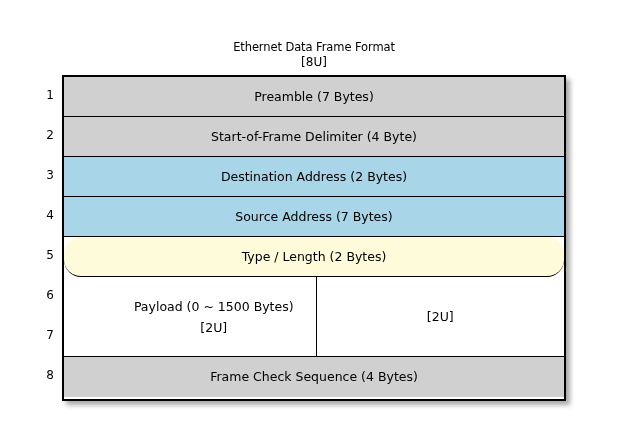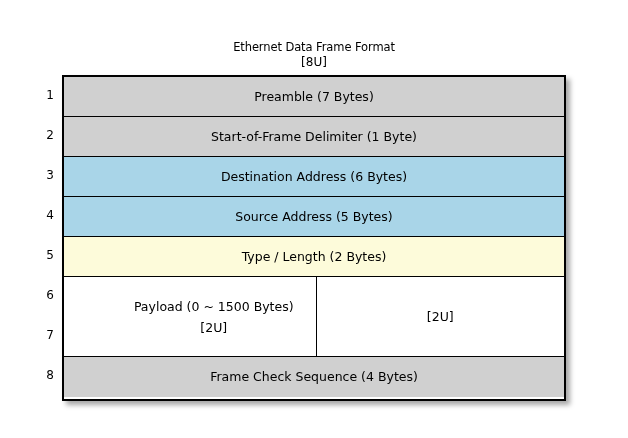--- a/index.html
+++ b/index.html
@@ -95,21 +95,21 @@
     font-size: 12.5px;
     line-height: 16px;
     color: #000000;
   }
   .field:last-child { border-bottom: none; text-align: center; }
 
   .h40  { height: 40px; }
 
   .bg-gray   { background: #d0d0d0; }
   .bg-blue   { background: #a9d5e8; }
-  .bg-yellow { background: #fdfbda; }
+  .bg-yellow { background: #fdfbda; border-radius: 17px; }
 
   
   .splitrow {
     position: relative;
     box-sizing: border-box;
     width: 100%;
     height: 80px;
     border-bottom: 1.5px solid #000000;
     display: flex;
     background: #ffffff;
@@ -155,25 +155,25 @@
       <div class="rownum" style="top:174px">5</div>
       <div class="rownum" style="top:214px">6</div>
       <div class="rownum" style="top:254px">7</div>
       <div class="rownum" style="top:294px">8</div>
     </div>
 
     <div class="frametable">
 
       <div class="field h40 bg-gray">Preamble (7 Bytes)</div>
 
-      <div class="field h40 bg-gray">Start-of-Frame Delimiter (1 Byte)</div>
+      <div class="field h40 bg-gray">Start-of-Frame Delimiter (4 Byte)</div>
 
-      <div class="field h40 bg-blue">Destination Address (6 Bytes)</div>
+      <div class="field h40 bg-blue">Destination Address (2 Bytes)</div>
 
-      <div class="field h40 bg-blue">Source Address (5 Bytes)</div>
+      <div class="field h40 bg-blue">Source Address (7 Bytes)</div>
 
       <div class="field h40 bg-yellow">Type / Length (2 Bytes)</div>
 
       <div class="splitrow">
         <div class="splitcell left">
           <div>Payload (0 ~ 1500 Bytes)</div>
           <div class="cell-line2">[2U]</div>
         </div>
         <div class="splitcell right">
           <div class="cell-line2">[2U]</div>

